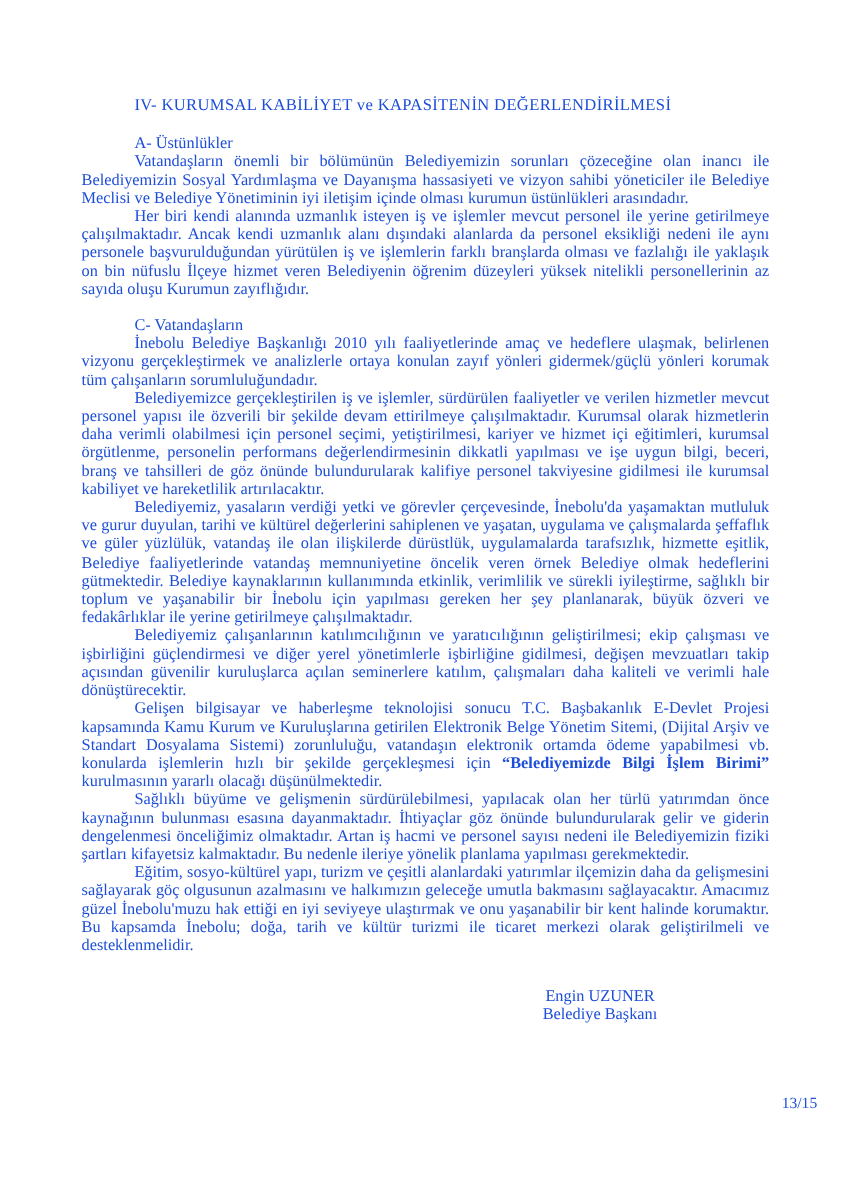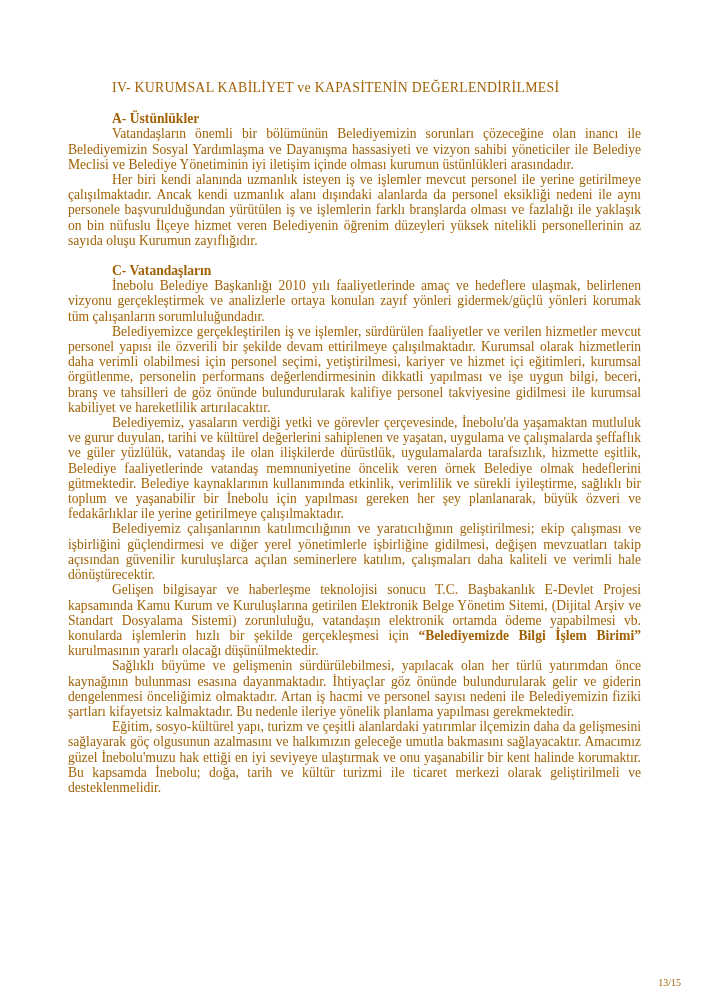--- a/index.html
+++ b/index.html
@@ -4,21 +4,21 @@
 <style>
   * { box-sizing: border-box; }
   html, body { margin: 0; padding: 0; background: #ffffff; }
 
   .page {
     position: relative;
     width: 707px;
     height: 1000px;
     background: #ffffff;
     font-family: "Liberation Serif", "DejaVu Serif", serif;
-    color: #a16207;
+    color: #1d4ed8;
     overflow: hidden;
   }
 
   .content {
     position: absolute;
     left: 68px;
     top: 80px;
     width: 573px;
     font-size: 13.6px;
     line-height: 15.2px;
@@ -29,21 +29,21 @@
     text-indent: 44px;
     font-size: 13.8px;
     font-weight: normal;
     letter-spacing: 0.3px;
     white-space: nowrap;
   }
 
   .sec-heading {
     margin: 15px 0 0 0;
     font-size: 13.6px;
-    font-weight: bold;
+    font-weight: normal;
     text-indent: 44px;
   }
 
   p.body-par {
     margin: 0;
     text-indent: 44px;
     text-align: justify;
   }
 
   p.closing {
@@ -54,23 +54,23 @@
 
   .signature {
     margin: 27px 0 0 332px;
     width: 200px;
     text-align: center;
     line-height: 15.2px;
   }
 
   .page-number {
     position: absolute;
-    top: 976px;
+    top: 912px;
     right: 26px;
-    font-size: 10px;
+    font-size: 13px;
     line-height: 14px;
   }
 
   strong { font-weight: bold; }
 </style>
 </head>
 <body>
 
 <div class="page">
   <div class="content">
@@ -86,17 +86,21 @@
     <p class="body-par"><span>İnebolu Belediye Başkanlığı 2010 yılı faaliyetlerinde amaç ve hedeflere ulaşmak, belirlenen vizyonu gerçekleştirmek ve analizlerle ortaya konulan zayıf yönleri gidermek/güçlü yönleri korumak tüm çalışanların sorumluluğundadır.</span><strong></strong><span></span></p>
     <p class="body-par"><span>Belediyemizce gerçekleştirilen iş ve işlemler, sürdürülen faaliyetler ve verilen hizmetler mevcut personel yapısı ile özverili bir şekilde devam ettirilmeye çalışılmaktadır. Kurumsal olarak hizmetlerin daha verimli olabilmesi için personel seçimi, yetiştirilmesi, kariyer ve hizmet içi eğitimleri, kurumsal örgütlenme, personelin performans değerlendirmesinin dikkatli yapılması ve işe uygun bilgi, beceri, branş ve tahsilleri de göz önünde bulundurularak kalifiye personel takviyesine gidilmesi ile kurumsal kabiliyet ve hareketlilik artırılacaktır.</span><strong></strong><span></span></p>
 
     <p class="body-par"><span>Belediyemiz, yasaların verdiği yetki ve görevler çerçevesinde, İnebolu'da yaşamaktan mutluluk ve gurur duyulan, tarihi ve kültürel değerlerini sahiplenen ve yaşatan, uygulama ve çalışmalarda şeffaflık ve güler yüzlülük, vatandaş ile olan ilişkilerde dürüstlük, uygulamalarda tarafsızlık, hizmette eşitlik, Belediye faaliyetlerinde vatandaş memnuniyetine öncelik veren örnek Belediye olmak hedeflerini gütmektedir. Belediye kaynaklarının kullanımında etkinlik, verimlilik ve sürekli iyileştirme, sağlıklı bir toplum ve yaşanabilir bir İnebolu için yapılması gereken her şey planlanarak, büyük özveri ve fedakârlıklar ile yerine getirilmeye çalışılmaktadır.</span><strong></strong><span></span></p>
     <p class="body-par"><span>Belediyemiz çalışanlarının katılımcılığının ve yaratıcılığının geliştirilmesi; ekip çalışması ve işbirliğini güçlendirmesi ve diğer yerel yönetimlerle işbirliğine gidilmesi, değişen mevzuatları takip açısından güvenilir kuruluşlarca açılan seminerlere katılım, çalışmaları daha kaliteli ve verimli hale dönüştürecektir.</span><strong></strong><span></span></p>
     <p class="body-par"><span>Gelişen bilgisayar ve haberleşme teknolojisi sonucu T.C. Başbakanlık E-Devlet Projesi kapsamında Kamu Kurum ve Kuruluşlarına getirilen Elektronik Belge Yönetim Sitemi, (Dijital Arşiv ve Standart Dosyalama Sistemi) zorunluluğu, vatandaşın elektronik ortamda ödeme yapabilmesi vb. konularda işlemlerin hızlı bir şekilde gerçekleşmesi için </span><strong>“Belediyemizde Bilgi İşlem Birimi”</strong><span> kurulmasının yararlı olacağı düşünülmektedir.</span></p>
     <p class="body-par"><span>Sağlıklı büyüme ve gelişmenin sürdürülebilmesi, yapılacak olan her türlü yatırımdan önce kaynağının bulunması esasına dayanmaktadır. İhtiyaçlar göz önünde bulundurularak gelir ve giderin dengelenmesi önceliğimiz olmaktadır. Artan iş hacmi ve personel sayısı nedeni ile Belediyemizin fiziki şartları kifayetsiz kalmaktadır. Bu nedenle ileriye yönelik planlama yapılması gerekmektedir.</span><strong></strong><span></span></p>
     <p class="body-par"><span>Eğitim, sosyo-kültürel yapı, turizm ve çeşitli alanlardaki yatırımlar ilçemizin daha da gelişmesini sağlayarak göç olgusunun azalmasını ve halkımızın geleceğe umutla bakmasını sağlayacaktır. Amacımız güzel İnebolu'muzu hak ettiği en iyi seviyeye ulaştırmak ve onu yaşanabilir bir kent halinde korumaktır. Bu kapsamda İnebolu; doğa, tarih ve kültür turizmi ile ticaret merkezi olarak geliştirilmeli ve desteklenmelidir.</span><strong></strong><span></span></p>
 
 
+    <div class="signature">
+      <div>Engin UZUNER</div>
+      <div>Belediye Başkanı</div>
+    </div>
 
   </div>
 
   <div class="page-number">13/15</div>
 </div>
 
 </body></html>

